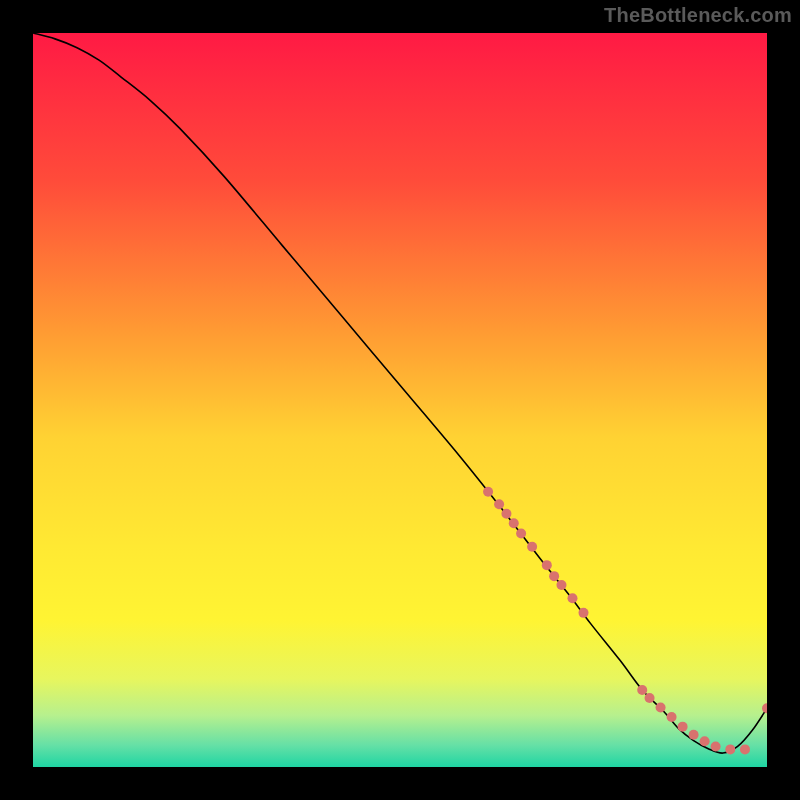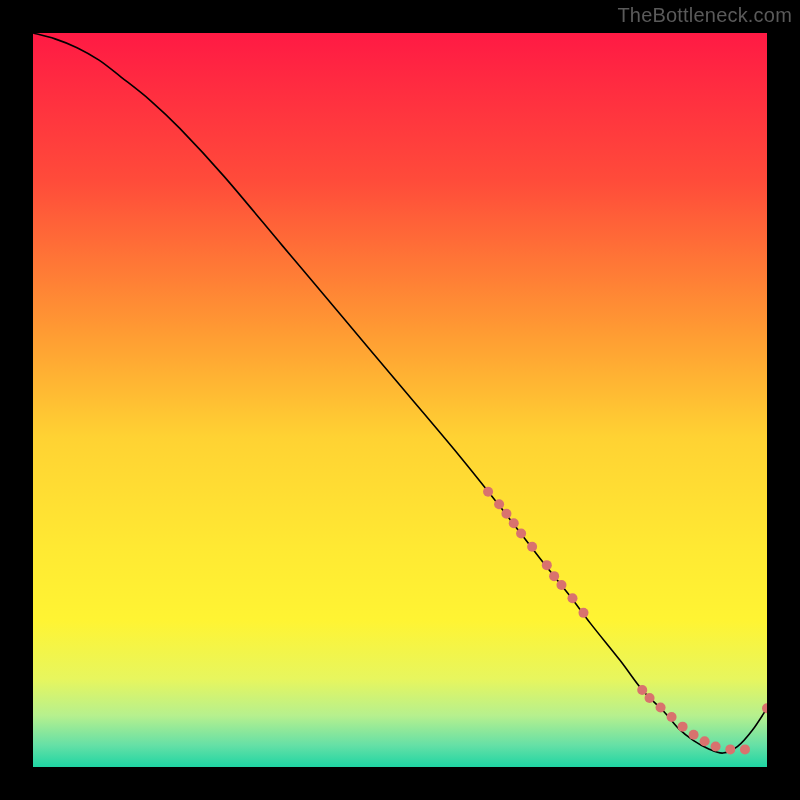--- a/index.html
+++ b/index.html
@@ -15,21 +15,21 @@
     position: relative;
     width: 800px;
     height: 800px;
   }
   .watermark {
     position: absolute;
     right: 8px;
     top: 4px;
     color: #5a5a5a;
     font-size: 20px;
-    font-weight: 400;
+    font-weight: 700;
     letter-spacing: 0.2px;
     user-select: none;
   }
   .plot {
     position: absolute;
     left: 33px;
     top: 33px;
     width: 734px;
     height: 734px;
   }

